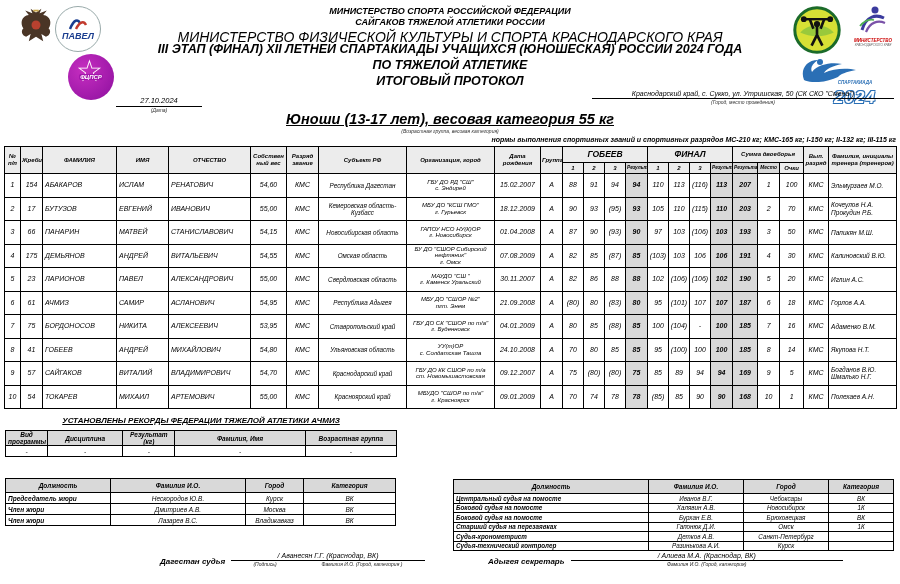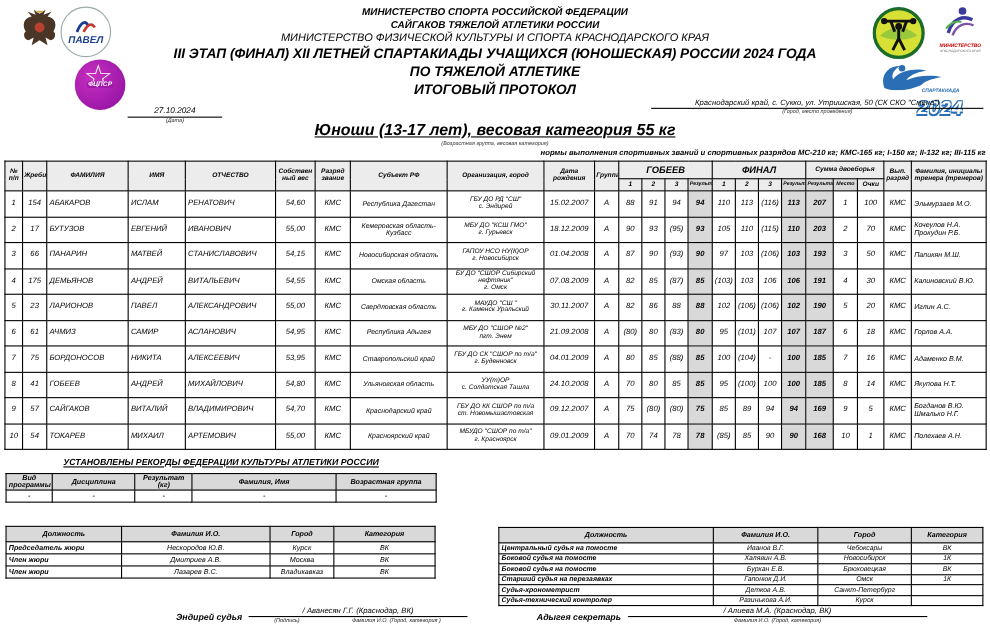--- a/index.html
+++ b/index.html
@@ -2,21 +2,21 @@
 <html><head>
 <meta charset="utf-8">
 <style>
   html,body{margin:0;padding:0;background:#fff;}
   .page{position:relative;width:900px;height:584px;background:#fff;overflow:hidden;
         font-family:"Liberation Sans","DejaVu Sans",sans-serif;color:#000;}
   .abs{position:absolute;font-style:italic;}
   
   .org-lines{left:60px;top:6px;width:780px;text-align:center;line-height:1.25;}
   .org1,.org2{font-size:9px;font-weight:bold;}
-  .org3{font-size:10px;}
+  .org3{font-size:14px;}
   .big-title{left:40px;top:42px;width:820px;text-align:center;font-style:italic;font-weight:bold;}
   .bt1{font-size:12.5px;}
   .bt2,.bt3{font-size:12.5px;margin-top:2px;}
   .date-block{left:116px;top:96px;width:86px;text-align:center;}
   .date-val{font-size:7.5px;border-bottom:1px solid #000;padding-bottom:1px;}
   .tiny-cap{font-size:5px;color:#333;}
   .venue-block{left:592px;top:90px;width:302px;text-align:center;}
   .venue-val{font-size:7px;border-bottom:1px solid #000;padding-bottom:1px;}
   .subtitle{left:150px;top:110px;width:600px;text-align:center;}
   .subtitle .st{font-size:14.5px;font-weight:bold;text-decoration:underline;}
@@ -475,21 +475,21 @@
           <td class="res">168</td>
           <td>10</td>
           <td>1</td>
           <td>КМС</td>
           <td class="tl coach">Полехаев А.Н.</td>
         </tr>
       </tbody>
   </table>
 
   <div class="abs records-block">
-    <div class="records-title">УСТАНОВЛЕНЫ РЕКОРДЫ ФЕДЕРАЦИИ КУЛЬТУРЫ АТЛЕТИКИ РОССИИ</div>
+    <div class="records-title">УСТАНОВЛЕНЫ РЕКОРДЫ ФЕДЕРАЦИИ ТЯЖЕЛОЙ АТЛЕТИКИ АЧМИЗ</div>
     <table class="small-table records-tbl">
       <colgroup>
           <col style="width:42px">
           <col style="width:75px">
           <col style="width:52px">
           <col style="width:130px">
           <col style="width:91px">
         </colgroup>
       <thead>
           <tr>
@@ -602,21 +602,21 @@
             <td class="pos">Судья-технический контролер</td>
             <td>Разинькова А.И.</td>
             <td>Курск</td>
             <td></td>
           </tr>
         </tbody>
     </table>
   </div>
 
   <div class="abs sig sig-left">
-    <span class="sig-label">Эндирей судья</span>
+    <span class="sig-label">Дагестан судья</span>
     <div class="sig-line">
       <div class="sig-name">/ Аванесян Г.Г.  (Краснодар, ВК)</div>
       <div class="sig-caps">
         <span class="c1">(Подпись)</span>
         <span class="c2">Фамилия И.О.  (Город, категория )</span>
       </div>
     </div>
   </div>
   <div class="abs sig sig-right">
     <span class="sig-label">Адыгея секретарь</span>

